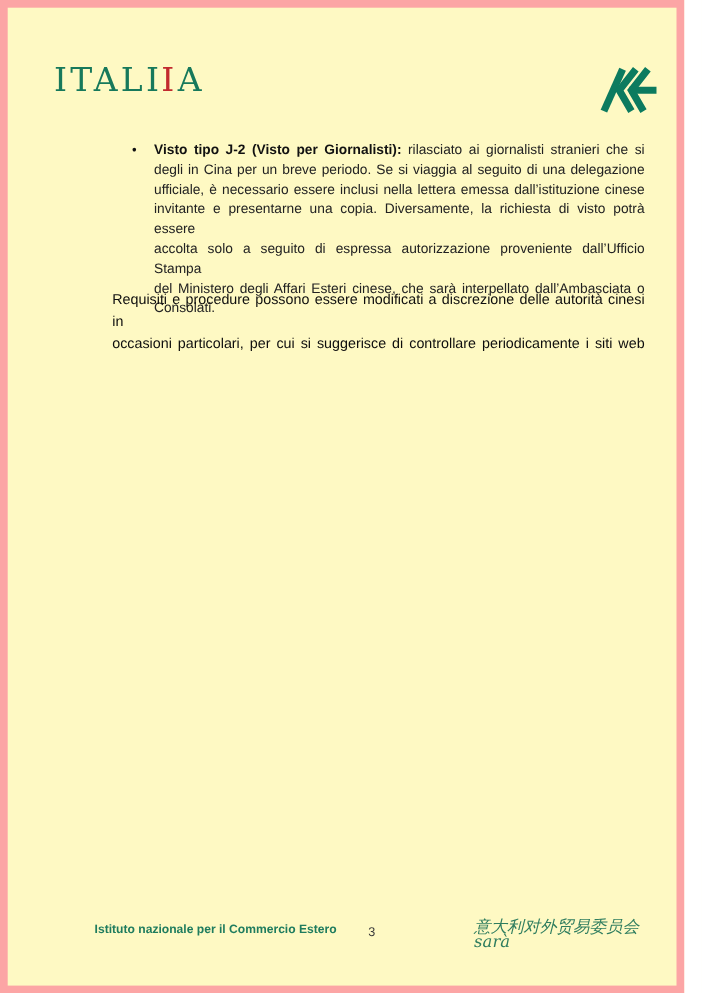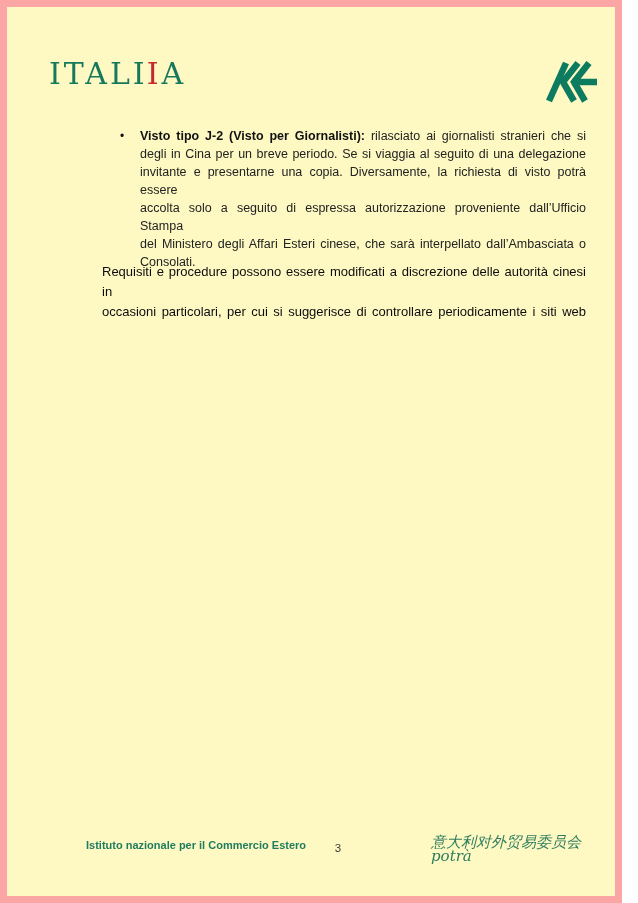--- a/index.html
+++ b/index.html
@@ -133,36 +133,37 @@
         <path d="M27 21 L52 21"></path>
       </g>
     </svg>
   </div>
 
   <div class="bullet-block">
     <div class="bullet-marker">•</div>
     <div class="bullet-lines">
       <div class="jline"><span class="lead-bold">Visto tipo J-2 (Visto per Giornalisti):</span> <span>rilasciato ai giornalisti stranieri che si</span></div>
       <div class="jline">degli in Cina per un breve periodo. Se si viaggia al seguito di una delegazione</div>
+      <div class="jline">ufficiale, è necessario essere inclusi nella lettera emessa dall’istituzione cinese</div>
       <div class="jline">invitante e presentarne una copia. Diversamente, la richiesta di visto potrà essere</div>
       <div class="jline">accolta solo a seguito di espressa autorizzazione proveniente dall’Ufficio Stampa</div>
       <div class="jline">del Ministero degli Affari Esteri cinese, che sarà interpellato dall’Ambasciata o</div>
       <div class="jline-last">Consolati.</div>
     </div>
   </div>
 
   <div class="notice-block">
     <div class="jline">Requisiti e procedure possono essere modificati a discrezione delle autorità cinesi in</div>
     <div class="jline">occasioni particolari, per cui si suggerisce di controllare periodicamente i siti web</div>
   </div>
 
   <div class="footer-org">
     <div class="footer-org-line1">Istituto nazionale per il Commercio Estero</div>
   </div>
 
   <div class="page-number">3</div>
 
   <div class="footer-cn">
     <div>意大利对外贸易委员会</div>
-    <div>potrà</div>
+    <div>sarà</div>
   </div>
 
 </div>
 
 </body></html>

